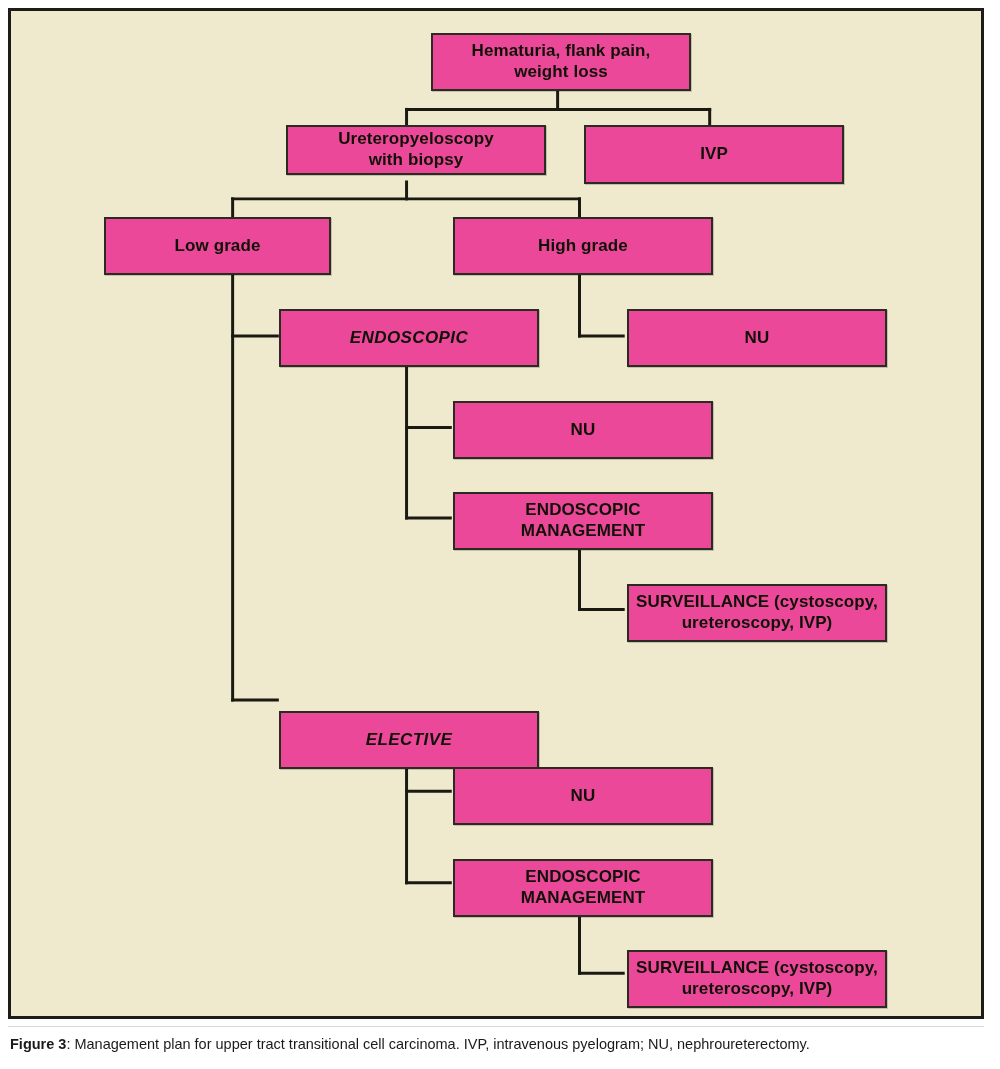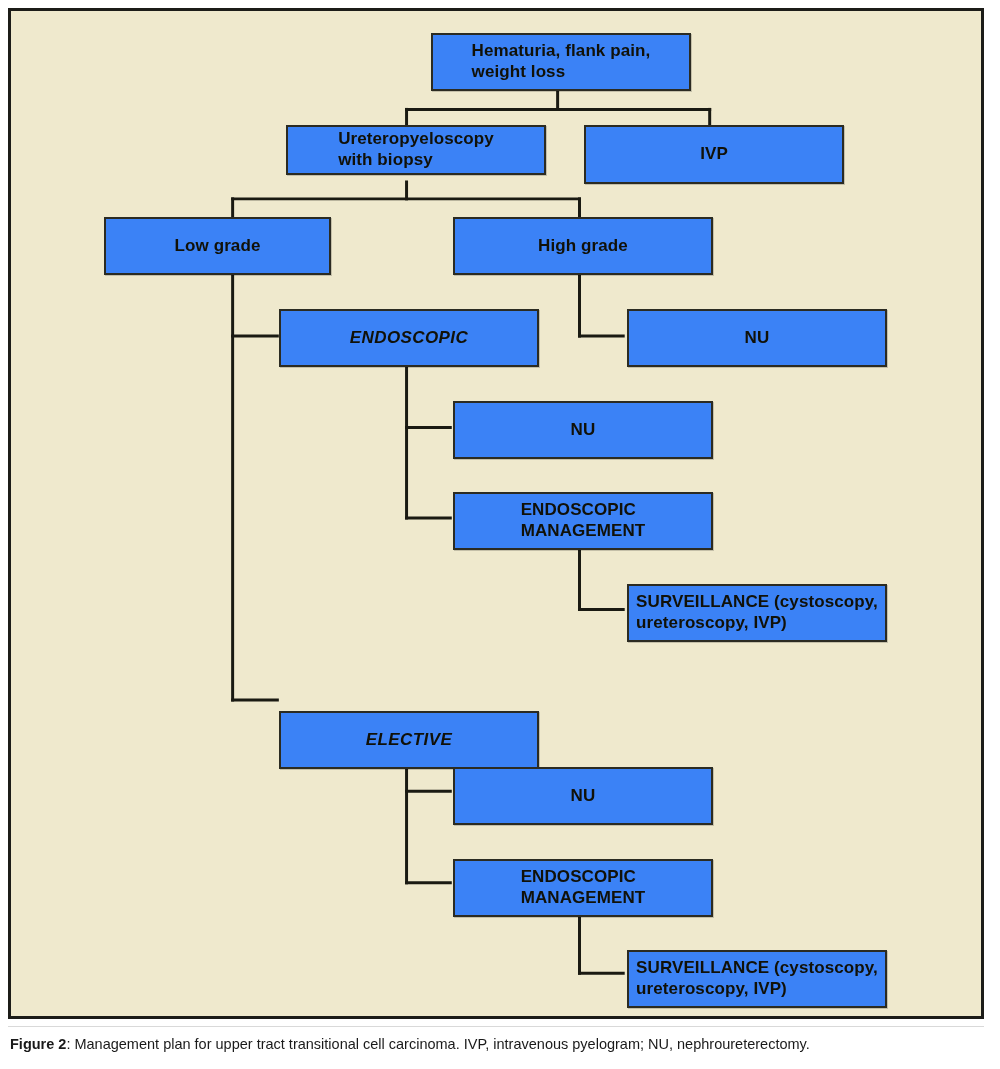--- a/index.html
+++ b/index.html
@@ -36,26 +36,27 @@
   #chart-canvas {
     position: absolute;
     left: 0;
     top: 0;
     width: 100%;
     height: 100%;
   }
 
   .node {
     position: absolute;
-    background: #3b82f6;
+    background: #ec4899;
     border: 2px solid #2b2b22;
     box-sizing: border-box;
     display: flex;
     align-items: center;
     justify-content: center;
+    text-align: center;
     color: #111108;
     font-weight: bold;
     font-size: 17px;
     line-height: 1.22;
     letter-spacing: 0.1px;
     padding: 2px 6px;
     box-shadow: 1px 1px 0 rgba(0,0,0,0.18);
   }
   .node.italic {
     font-style: italic;
@@ -190,15 +191,15 @@
 
     <div class="node" style="left:616px; top:939px; width:260px; height:58px;">
       <span class="label">SURVEILLANCE (cystoscopy,
 ureteroscopy, IVP)</span>
     </div>
 
   </div>
 
   <div id="caption-top-rule"></div>
 
-  <div id="caption"><span class="cap-strong">Figure 2</span><span>: Management plan for upper tract transitional cell carcinoma. IVP, intravenous pyelogram; NU, nephroureterectomy.</span></div>
+  <div id="caption"><span class="cap-strong">Figure 3</span><span>: Management plan for upper tract transitional cell carcinoma. IVP, intravenous pyelogram; NU, nephroureterectomy.</span></div>
 
 </div>
 
 </body></html>

